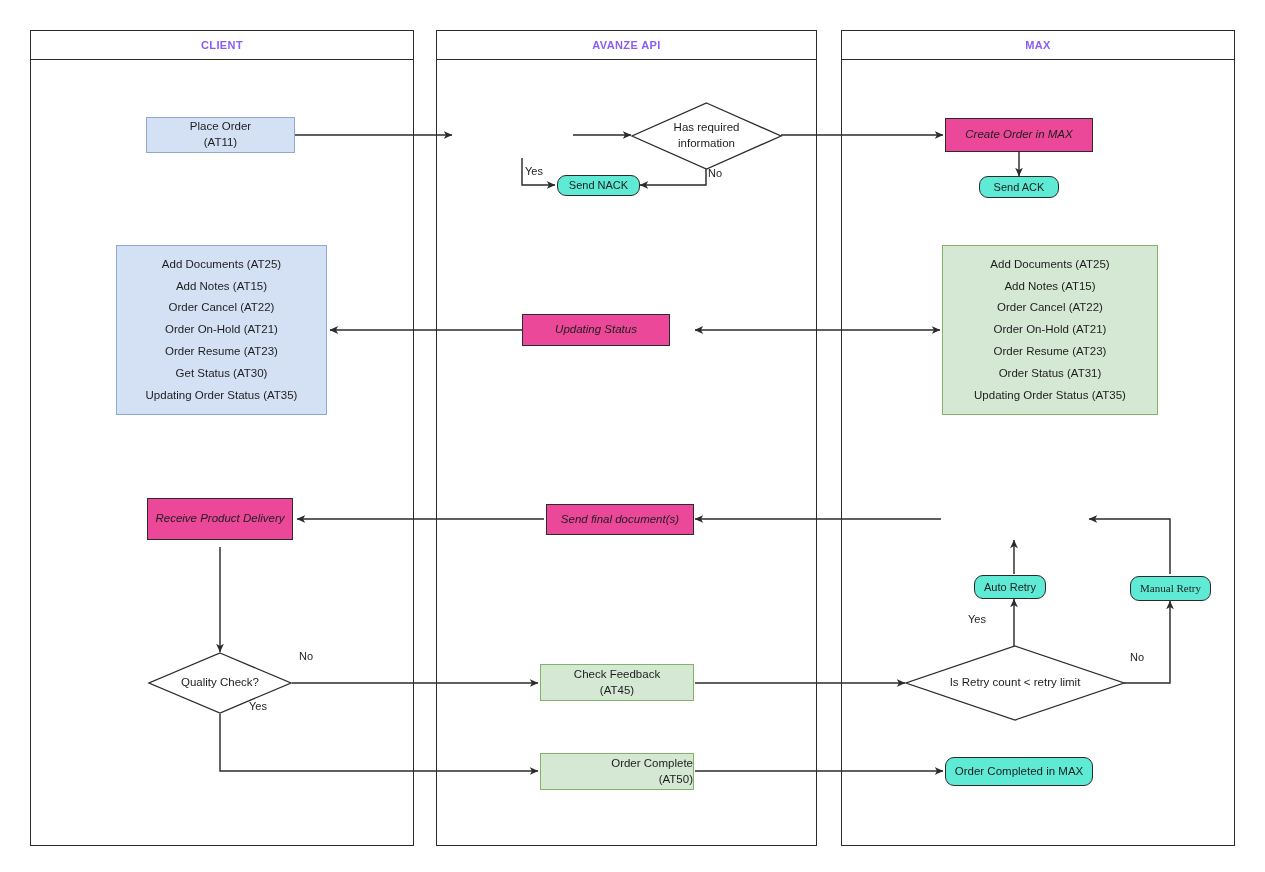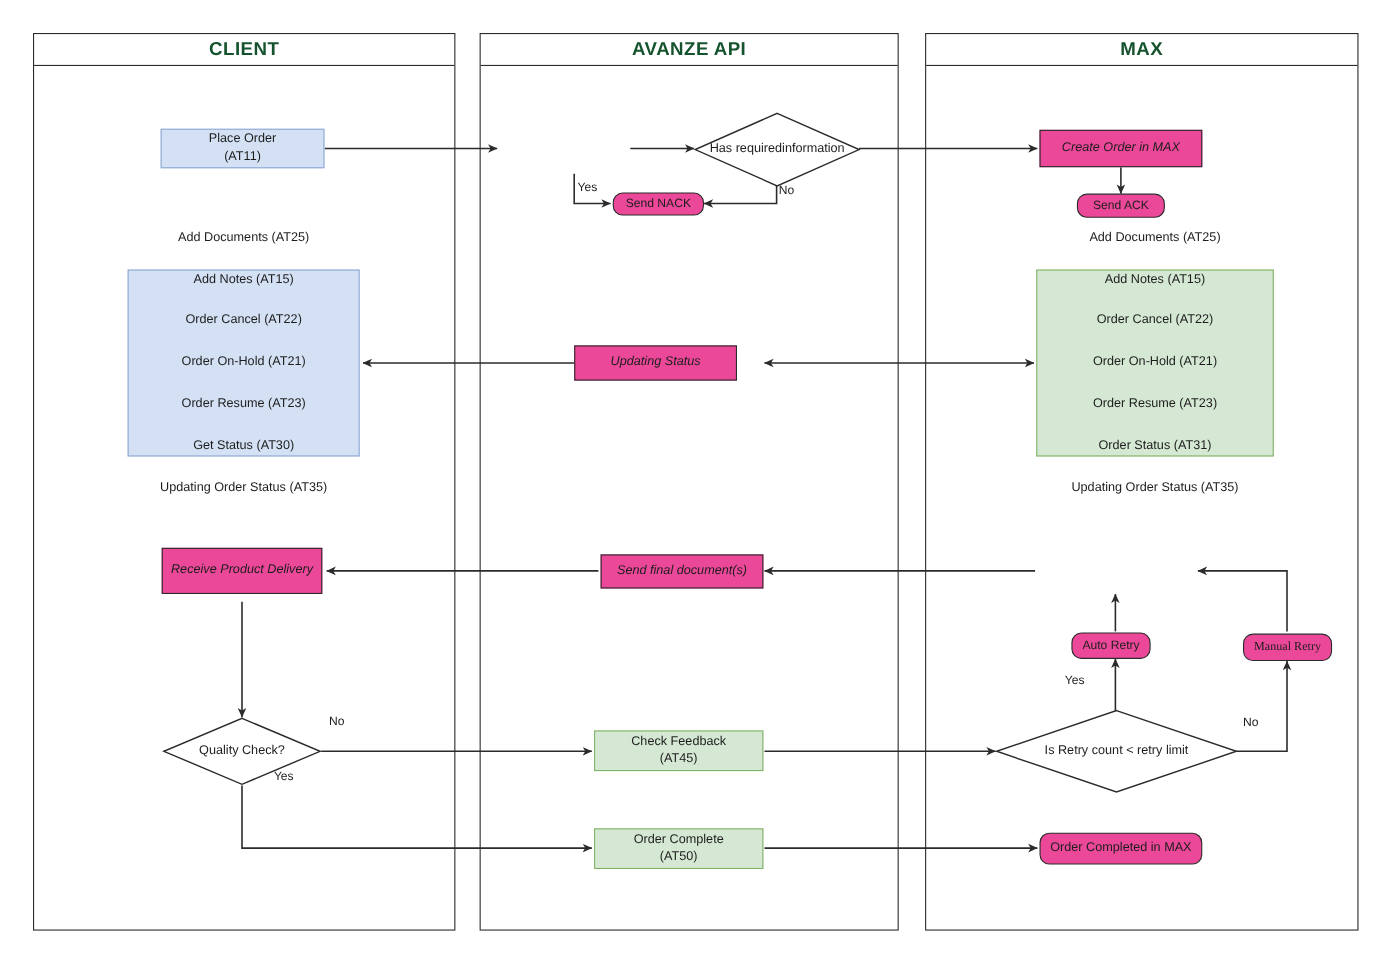--- a/index.html
+++ b/index.html
@@ -3,29 +3,29 @@
 <meta charset="utf-8">
 <style>
   html,body{margin:0;padding:0;background:#ffffff;}
   body{width:1265px;height:872px;font-family:"Liberation Sans",sans-serif;}
   #stage{position:relative;width:1265px;height:872px;overflow:hidden;background:#fff;}
   svg#wires{position:absolute;left:0;top:0;width:1265px;height:872px;pointer-events:none;}
 
   .pool{position:absolute;border:1.6px solid #2b2b2b;background:#ffffff;box-sizing:border-box;}
   .pool-head{position:absolute;left:0;top:0;right:0;height:29px;border-bottom:1.6px solid #2b2b2b;
              display:flex;align-items:center;justify-content:center;box-sizing:border-box;}
-  .pool-title{font-size:17px;font-weight:bold;color:#14532d;letter-spacing:.4px;}
+  .pool-title{font-size:11px;font-weight:bold;color:#8b5cf6;letter-spacing:.4px;}
 
   .node{position:absolute;box-sizing:border-box;display:flex;align-items:center;justify-content:center;
         text-align:center;font-size:11.5px;color:#1d1d1d;line-height:1.35;z-index:3;}
   .rect{border:1.3px solid #2b2b2b;background:#ec4899;font-style:italic;}
-  .round{border:1.6px solid #2b2b2b;background:#ec4899;border-radius:9px;}
+  .round{border:1.6px solid #2b2b2b;background:#5eead4;border-radius:9px;}
   .blue{border:1.2px solid #8ea9d2;background:#d4e1f5;}
   .green{border:1.2px solid #82b366;background:#d5e8d4;}
-  .listbox{flex-direction:column;justify-content:center;gap:16px;padding:8px 6px;}
+  .listbox{flex-direction:column;justify-content:center;gap:0;padding:8px 6px;}
   .listbox .li{font-size:11.5px;line-height:1;padding:5.2px 0;white-space:nowrap;}
 
   .diamond{position:absolute;z-index:3;}
   .diamond svg{position:absolute;left:0;top:0;overflow:visible;}
   .diamond .dlabel{position:absolute;left:0;top:0;width:100%;height:100%;
       display:flex;align-items:center;justify-content:center;text-align:center;
       font-size:11.5px;color:#1d1d1d;line-height:1.35;}
 
   .edge-label{position:absolute;font-size:11px;color:#1d1d1d;z-index:4;white-space:nowrap;}
 </style>
@@ -108,21 +108,21 @@
   <div class="node blue" style="left:146px;top:117px;width:149px;height:36px;flex-direction:column;">
     <span>Place Order</span>
     <span>(AT11)</span>
   </div>
 
 
   <div class="diamond" style="left:631px;top:102px;width:151px;height:68px;">
     <svg width="151" height="68">
         <polygon points="75.5,1 150,34 75.5,67 1,34" fill="#ffffff" stroke="#2b2b2b" stroke-width="1.3"></polygon>
       </svg>
-    <div class="dlabel" style="flex-direction:row;">
+    <div class="dlabel" style="flex-direction:column;">
       <span>Has required</span>
       <span>information</span>
     </div>
   </div>
 
   <div class="node round" style="left:557px;top:175px;width:83px;height:21px;font-size:11px;">
     <span>Send NACK</span>
   </div>
 
   <div class="node rect" style="left:945px;top:118px;width:148px;height:34px;">
@@ -186,21 +186,21 @@
     <span>(AT45)</span>
   </div>
 
   <div class="diamond" style="left:905px;top:645px;width:220px;height:76px;">
     <svg width="220" height="76">
         <polygon points="110,1 219,38 110,75 1,38" fill="#ffffff" stroke="#2b2b2b" stroke-width="1.3"></polygon>
       </svg>
     <div class="dlabel">Is Retry count  &lt;  retry limit</div>
   </div>
 
-  <div class="node green" style="left:540px;top:753px;width:154px;height:37px;flex-direction:column;">
+  <div class="node green" style="left:540px;top:753px;width:154px;height:37px;flex-direction:column;align-items:flex-end;">
     <span>Order Complete</span>
     <span>(AT50)</span>
   </div>
 
   <div class="node round" style="left:945px;top:757px;width:148px;height:29px;">
     <span>Order Completed in MAX</span>
   </div>
 
   <span class="edge-label" style="left:525px;top:165px;">Yes</span>
   <span class="edge-label" style="left:708px;top:167px;">No</span>

